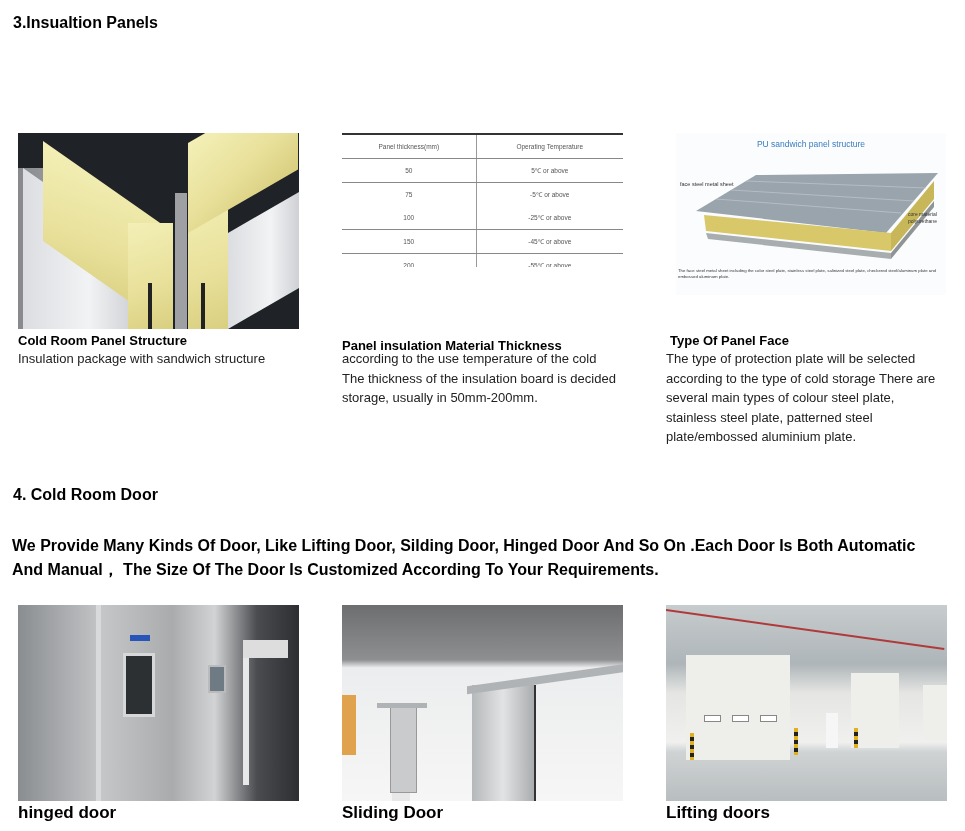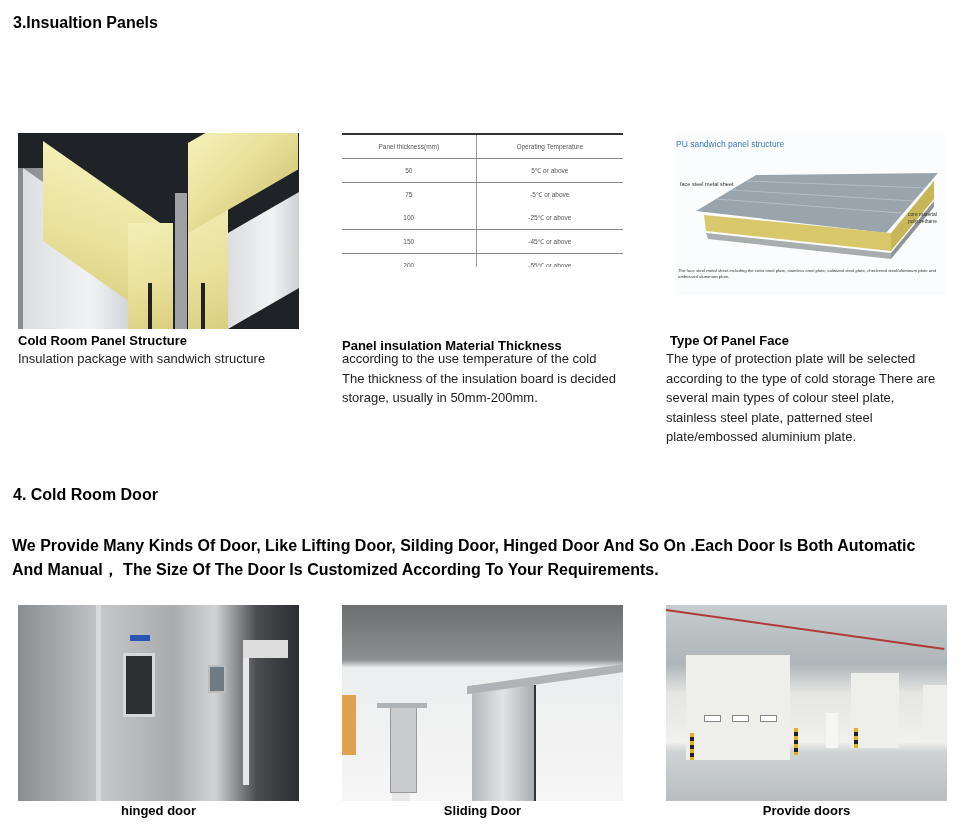--- a/index.html
+++ b/index.html
@@ -4,38 +4,38 @@
 <style>
   html, body { margin:0; padding:0; background:#ffffff; }
   body { width:965px; height:831px; position:relative; overflow:hidden;
          font-family:"Liberation Sans", sans-serif; color:#000; }
   .abs { position:absolute; }
   .h-sec { font-weight:bold; font-size:16px; }
   .h-lead { font-weight:bold; font-size:16px; line-height:24px; }
   .cap-title { font-weight:bold; font-size:13px; line-height:19px; }
   .cap-body { font-size:13px; line-height:19.5px; color:#222; }
   .img { position:absolute; overflow:hidden; }
-  .door-cap { font-weight:bold; font-size:13px; text-align:center; width:281px; }
+  .door-cap { font-weight:bold; font-size:17px; width:281px; }
 
   
   .panel-photo { background:#1f2226; }
   .panel-photo .lp { position:absolute; background:linear-gradient(90deg,#dcdde0,#f2f3f5 60%,#cfd1d4); }
   .panel-photo .foam { position:absolute; background:linear-gradient(160deg,#f3efb6,#e8e09a 60%,#d9cf80); }
 
   
   .tbl-img { background:#fff; }
   .tbl-img table { border-collapse:collapse; width:100%; font-family:"Liberation Sans", sans-serif; font-size:6.5px; color:#555; }
   .tbl-img td { text-align:center; height:21px; border-right:1px solid #999; }
   .tbl-img td:last-child { border-right:none; }
   .tbl-img tr.b td { border-bottom:1px solid #888; }
   .tbl-img tr.top td { border-top:2px solid #333; }
 
   
   .pu-img { background:#fbfcfd; }
-  .pu-title { position:absolute; left:0; width:100%; top:6px; font-size:8.5px; color:#3a7cc0; }
+  .pu-title { position:absolute; left:0; width:100%; top:6px; text-align:center; font-size:8.5px; color:#3a7cc0; }
   .pu-note { position:absolute; font-size:5px; color:#333; }
 
   
   .door1 { background:linear-gradient(90deg,#8a8d90 0%,#c4c6c8 30%,#a9abad 55%,#d2d3d4 70%,#4a4c50 85%,#2c2e31 100%); }
   .door2 { background:linear-gradient(180deg,#6c6e70 0%,#8d8f91 28%,#ecedee 32%,#f6f6f6 100%); }
   .door3 { background:linear-gradient(180deg,#c7ccce 0%,#aeb5b8 30%,#e5e6e4 45%,#f0f0ee 70%,#cfd3d4 75%,#b8bdbf 100%); }
 </style>
 </head>
 <body>
 
@@ -159,13 +159,13 @@
   <div class="abs" style="left:38px;top:110px;width:15px;height:5px;background:#fff;border:1px solid #888;"></div>
   <div class="abs" style="left:66px;top:110px;width:15px;height:5px;background:#fff;border:1px solid #888;"></div>
   <div class="abs" style="left:94px;top:110px;width:15px;height:5px;background:#fff;border:1px solid #888;"></div>
   <div class="abs" style="left:185px;top:68px;width:48px;height:75px;background:#eeeeea;"></div>
   <div class="abs" style="left:257px;top:80px;width:24px;height:55px;background:#eeeeea;"></div>
   <div class="abs" style="left:160px;top:108px;width:12px;height:35px;background:#f6f6f6;"></div>
   <div class="abs" style="left:24px;top:128px;width:4px;height:27px;background:repeating-linear-gradient(180deg,#e0b020 0 4px,#222 4px 8px);"></div>
   <div class="abs" style="left:128px;top:123px;width:4px;height:27px;background:repeating-linear-gradient(180deg,#e0b020 0 4px,#222 4px 8px);"></div>
   <div class="abs" style="left:188px;top:123px;width:4px;height:20px;background:repeating-linear-gradient(180deg,#e0b020 0 4px,#222 4px 8px);"></div>
 </div>
-<div class="abs door-cap" style="left:666px;top:803px;">Provide doors</div>
+<div class="abs door-cap" style="left:666px;top:803px;">Lifting doors</div>
 
 </body></html>

